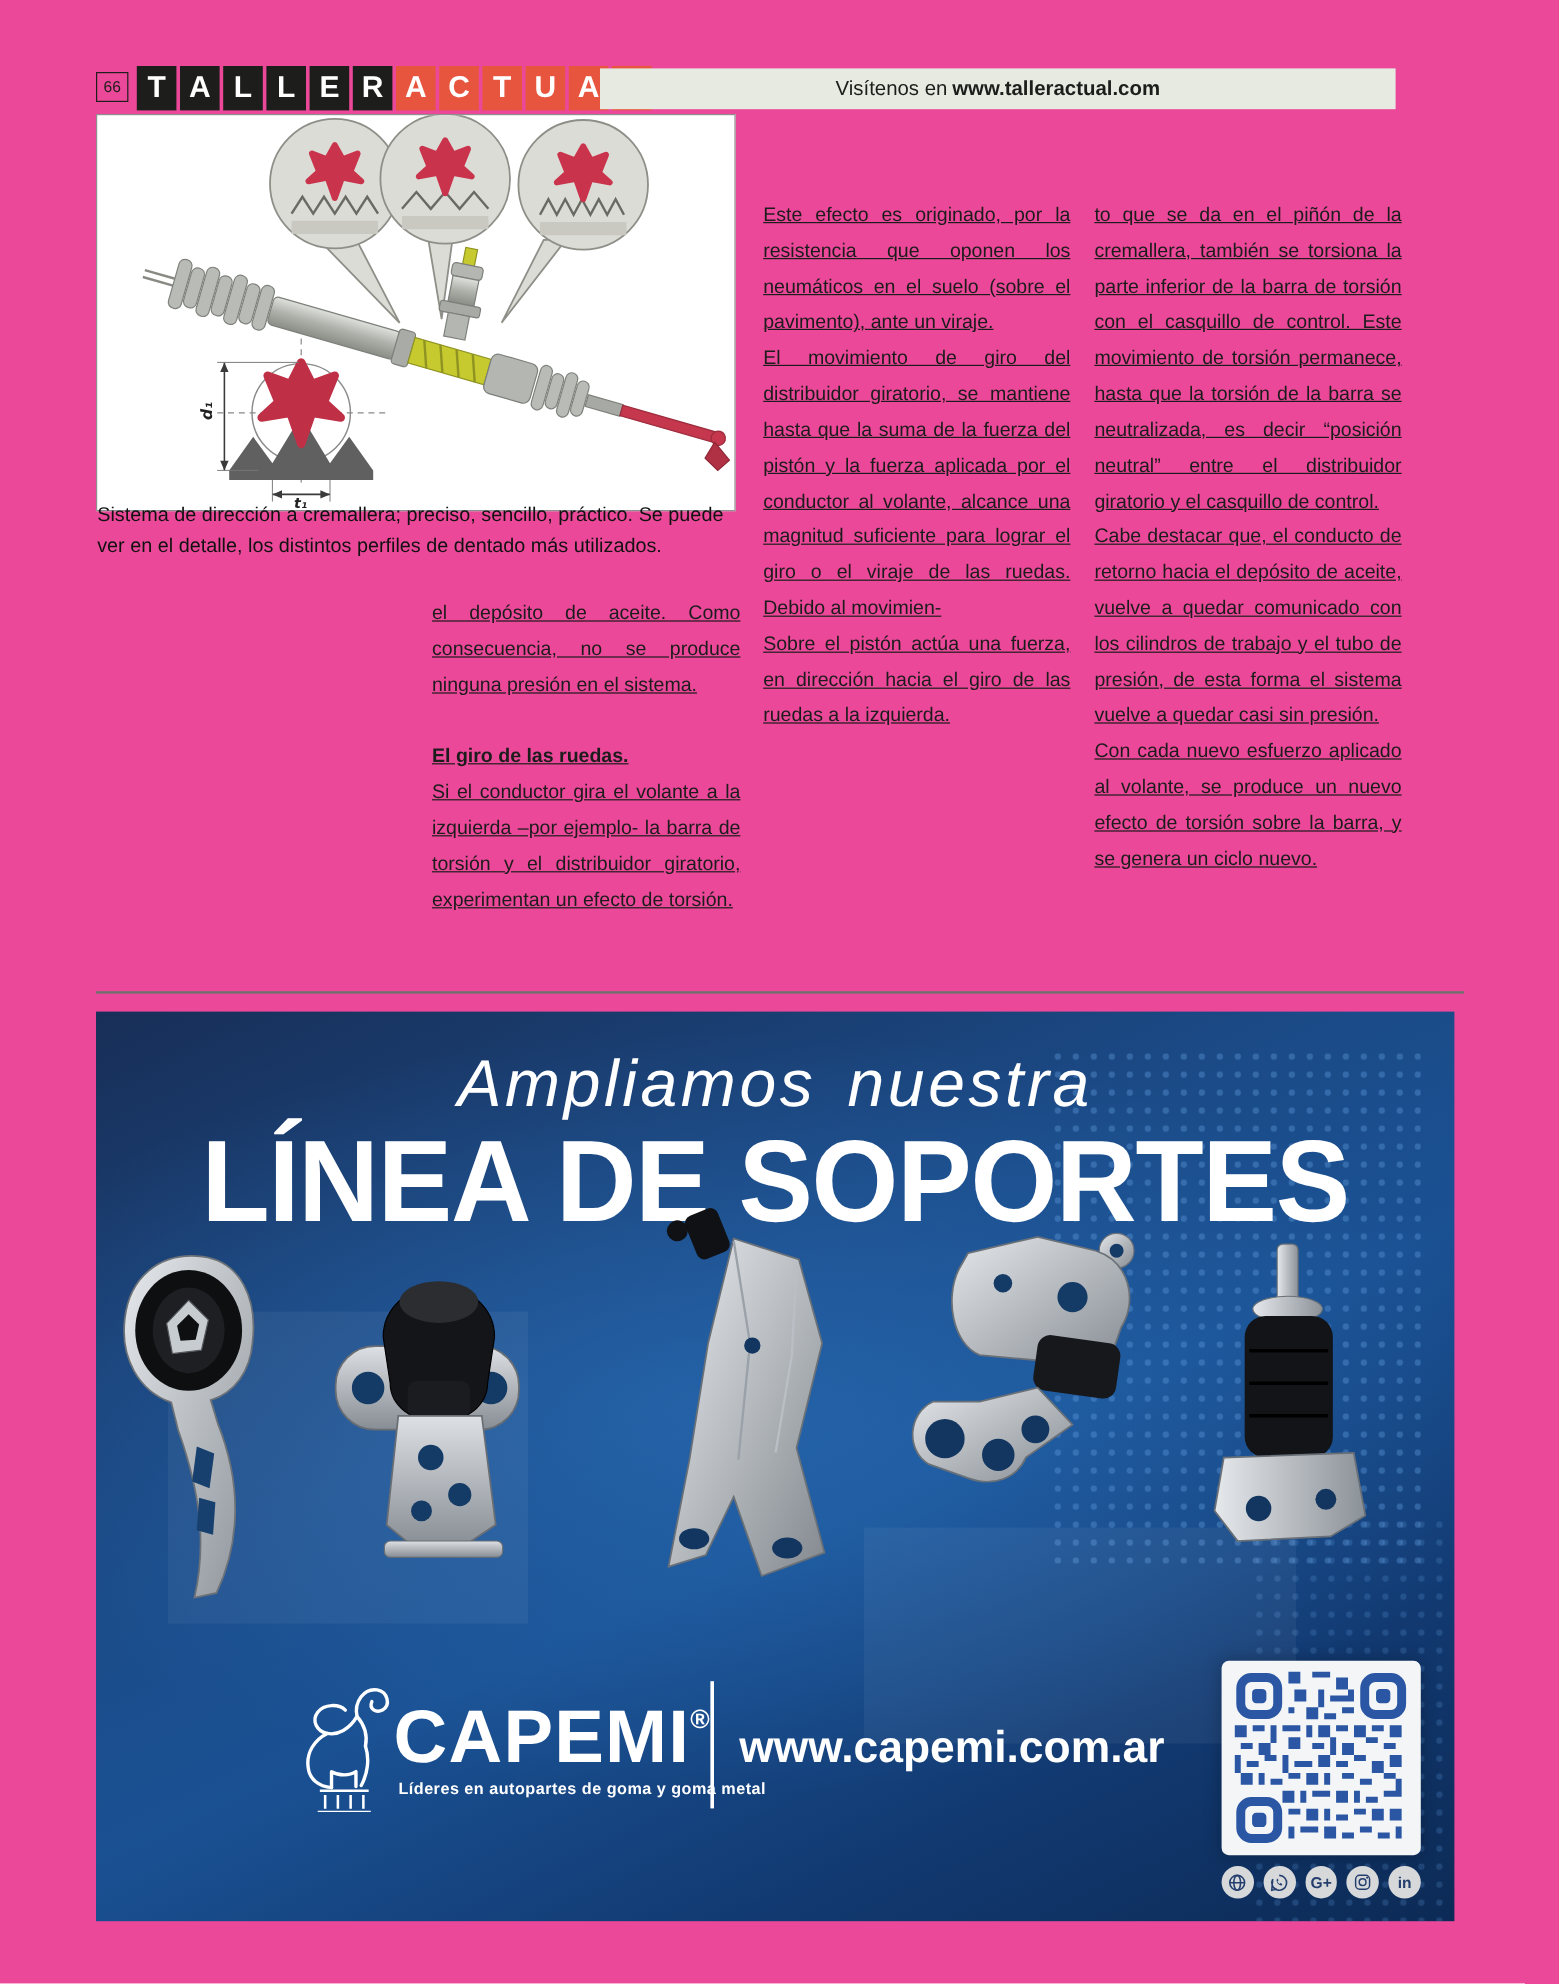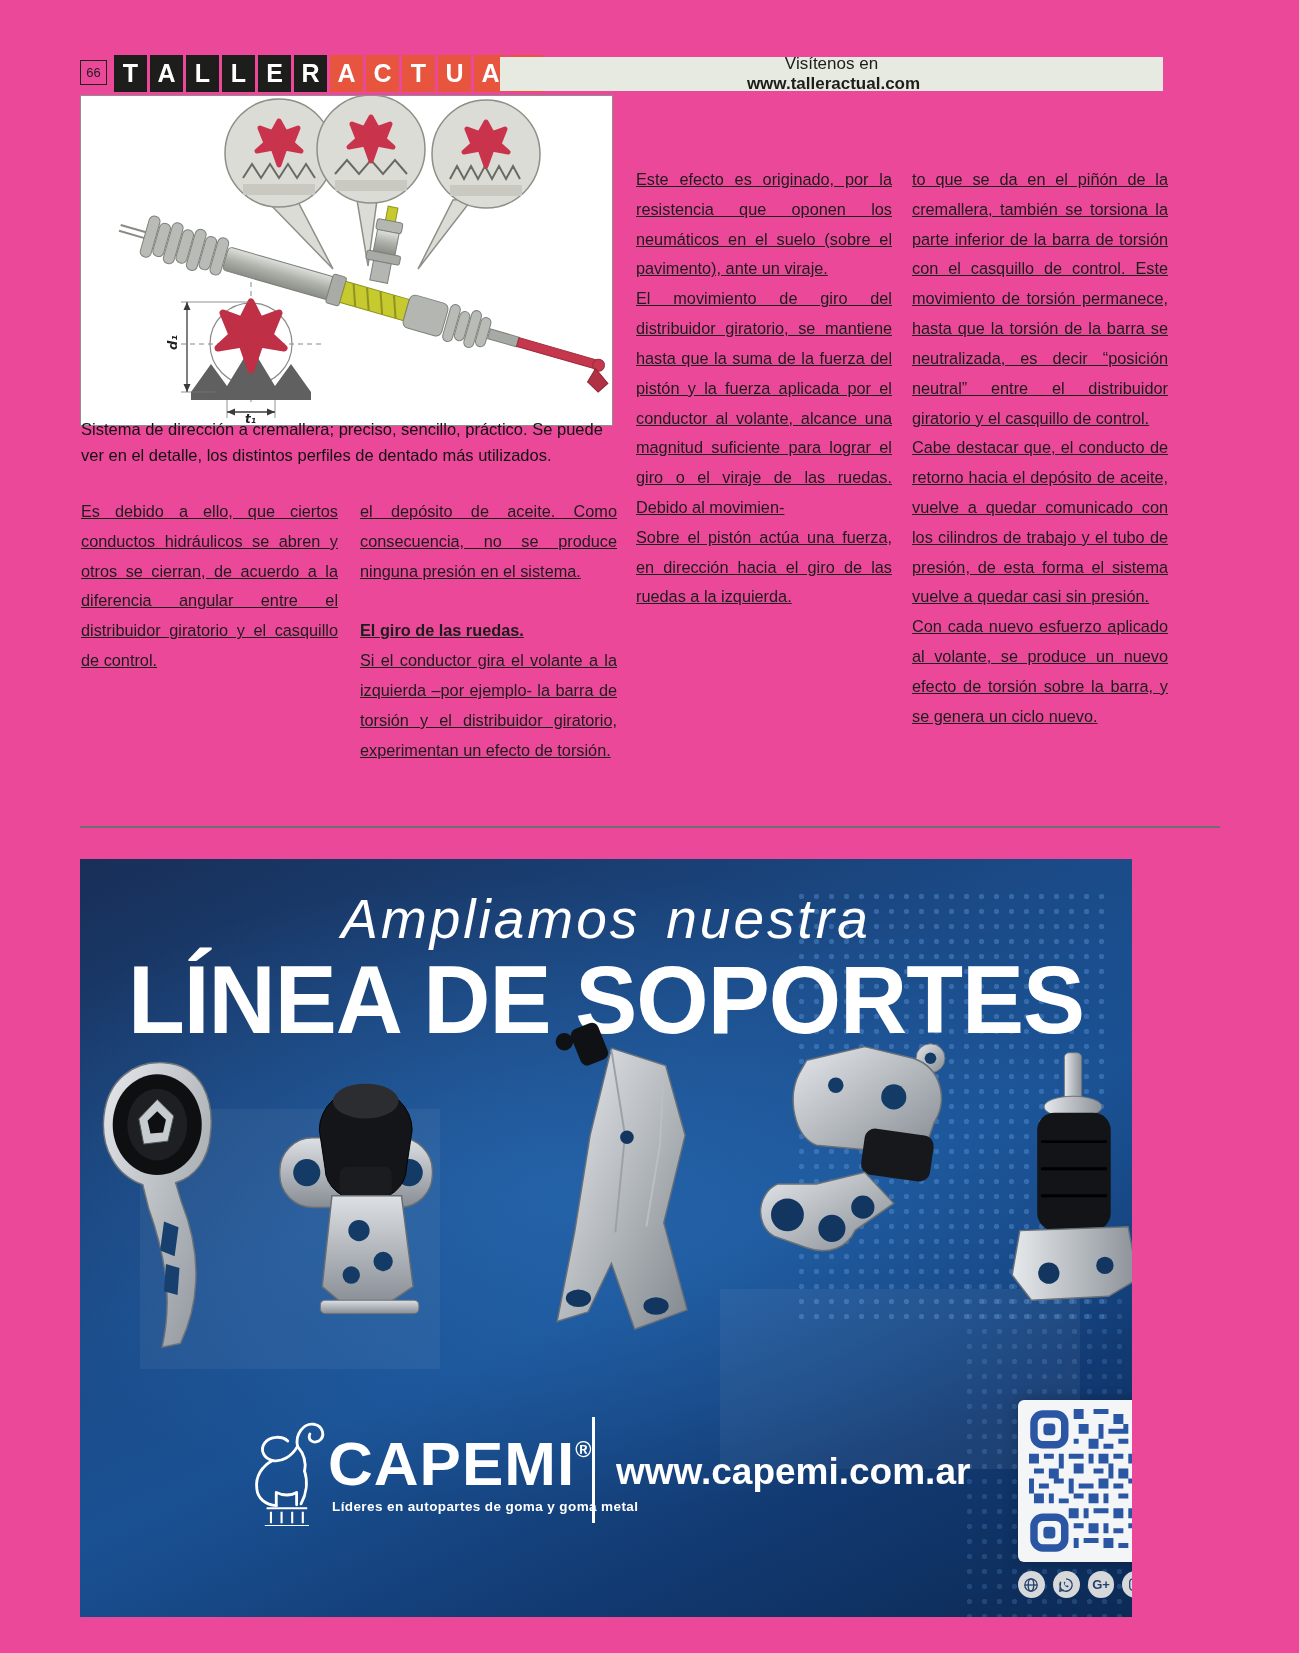--- a/index.html
+++ b/index.html
@@ -9,21 +9,21 @@
 
   
   .header { position:absolute; left:80px; top:55px; width:1140px; height:38px; }
   .pageno { position:absolute; left:0; top:5px; width:27px; height:25px; border:1.5px solid #1d1d1b;
             display:flex; align-items:center; justify-content:center; font-size:13px; color:#1d1d1b; }
   .logo { position:absolute; left:34px; top:0; display:flex; gap:3px; }
   .logo .cell { width:33px; height:37px; display:flex; align-items:center; justify-content:center;
                 color:#fff; font-weight:bold; font-size:25px; }
   .cell.k { background:#1d1d1b; } .cell.r { background:#e8553e; }
   .strip { position:absolute; left:420px; top:2px; width:663px; height:34px; background:#e6eae1;
-           display:flex; align-items:center; justify-content:center; font-size:17px; color:#1d1d1b;flex-direction:column; }
+           display:flex; align-items:center; justify-content:center; font-size:17px; color:#1d1d1b; }
   .strip b { margin-left:4px; }
 
   
   .figure { position:absolute; left:80px; top:95px; width:533px; height:331px;
             border:1.5px solid #8f8f8f; background:#fff; }
   .caption { position:absolute; left:81px; top:417px; width:545px; font-size:16.5px; font-weight:normal;
              color:#111; line-height:1.55; }
 
   
   .col { position:absolute; font-size:16.3px; line-height:1.83; color:#1c1c1c; text-align:justify; }
@@ -34,24 +34,24 @@
   .c4 { left:912px; top:165px; width:256px; }
   .subhead { font-weight:bold; text-align:left; margin-top:30px !important; }
 
   .continua { position:absolute; left:912px; top:758px; width:256px; height:36px; background:#d5d9dd;
               display:flex; align-items:center; justify-content:center; font-size:15.5px; color:#0e2038; }
   .continua .arr { position:absolute; right:-10px; top:9px; }
 
   .rule { position:absolute; left:80px; top:826px; width:1140px; border-top:2px solid #6f6f6f; }
 
   
-  .ad { position:absolute; left:80px; top:843px; width:1052px; height:758px; overflow:hidden;
+  .ad { position:absolute; left:80px; top:843px; width:1132px; height:758px; overflow:hidden;
         background:
           radial-gradient(60% 42% at 46% 44%, rgba(44,115,190,.55) 0%, rgba(44,115,190,0) 100%),
-          linear-gradient(155deg, #182f58 0%, #1b4b88 38%, #1a5193 55%, #123a72 78%, #0c2a55 100%); margin-top: 16px; }
+          linear-gradient(155deg, #182f58 0%, #1b4b88 38%, #1a5193 55%, #123a72 78%, #0c2a55 100%); }
   .dots-a, .dots-b { position:absolute;
         background-image:radial-gradient(rgba(95,155,220,.38) 2.4px, rgba(0,0,0,0) 3px);
         background-size:15px 15px; }
   .dots-a { right:28px; top:30px; width:310px; height:430px; }
   .dots-b { right:0; top:420px; width:170px; height:380px; opacity:.6; }
   .ghost { position:absolute; background:rgba(255,255,255,.05); }
 
   .ad-h1 { position:absolute; top:28px; left:0; width:100%; text-align:center; color:#fff;
            font-style:italic; font-size:55px; letter-spacing:3px; }
   .ad-h1 .gap { display:inline-block; width:26px; }
@@ -211,21 +211,20 @@
           <polygon points="194,316 186,312.5 186,319.5" fill="#3a3a3a" stroke="none"></polygon>
         </g>
         <text x="164" y="327" font-size="12" font-style="italic" font-weight="bold" fill="#222" font-family="DejaVu Sans, sans-serif">t₁</text>
       </g>
     </svg>
   </div>
 
   <div class="caption">Sistema de dirección a cremallera; preciso, sencillo, práctico. Se puede ver en el detalle, los distintos perfiles de dentado más utilizados.</div>
 
   <div class="col c1">
-    <p>Es debido a ello, que ciertos conductos hidráulicos se abren y otros se cierran, de acuerdo a la diferencia angular entre el distribuidor giratorio y el casquillo de control.</p>
   </div>
   <div class="col c2">
     <p>el depósito de aceite. Como consecuencia, no se produce ninguna presión en el sistema.</p>
     <p class="subhead">El giro de las ruedas.</p>
     <p>Si el conductor gira el volante a la izquierda –por ejemplo- la barra de torsión y el distribuidor giratorio, experimentan un efecto de torsión.</p>
   </div>
   <div class="col c3">
     <p>Este efecto es originado, por la resistencia que oponen los neumáticos en el suelo (sobre el pavimento), ante un viraje.</p>
     <p>El movimiento de giro del distribuidor giratorio, se mantiene hasta que la suma de la fuerza del pistón y la fuerza aplicada por el conductor al volante, alcance una magnitud suficiente para lograr el giro o el viraje de las ruedas. Debido al movimien-</p>
     <p>Sobre el pistón actúa una fuerza, en dirección hacia el giro de las ruedas a la izquierda.</p>

